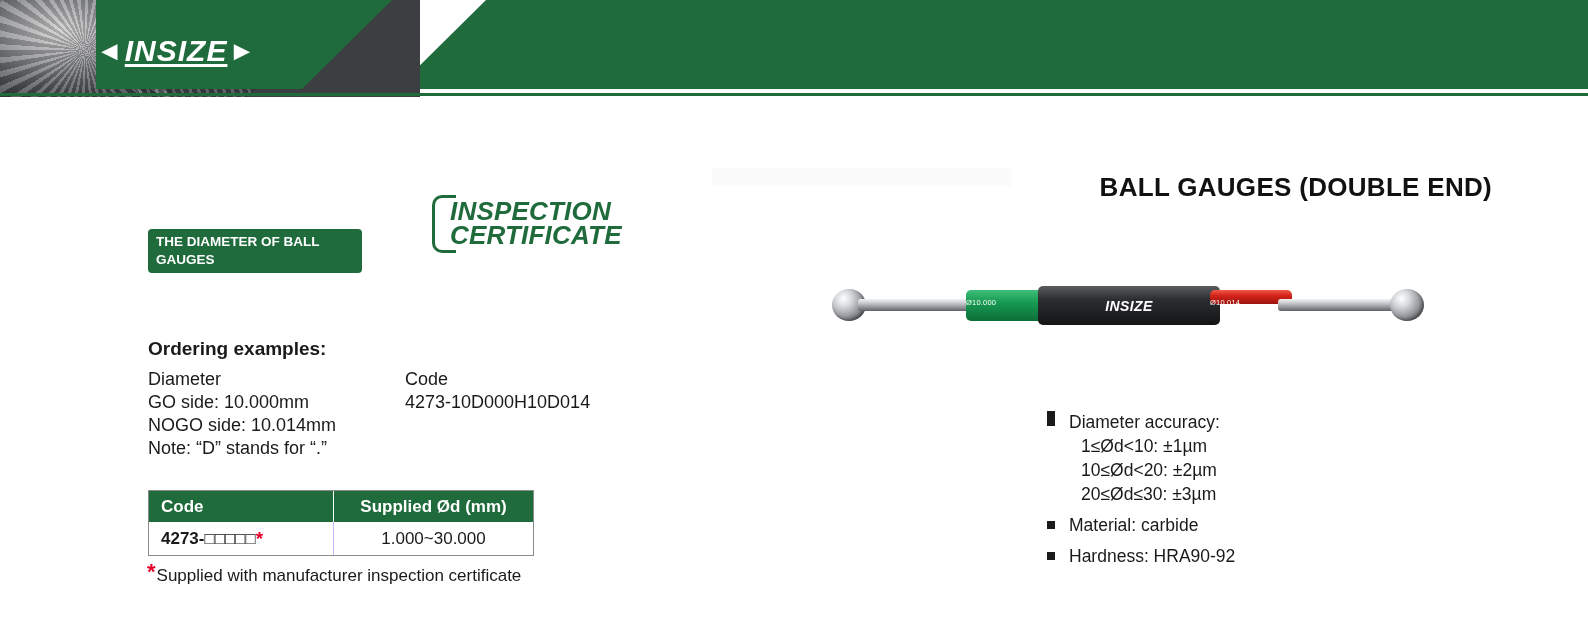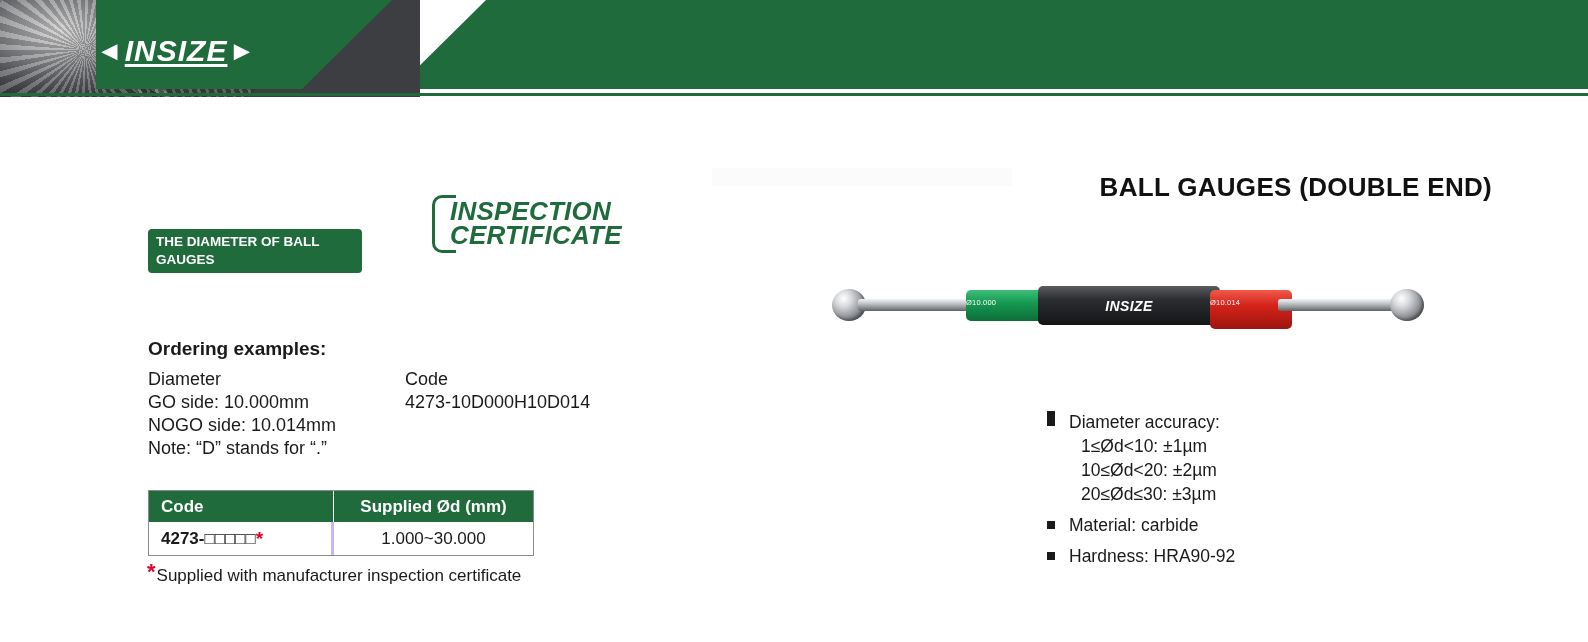--- a/index.html
+++ b/index.html
@@ -197,21 +197,21 @@
     background: #ffffff;
     font-size: 17px;
     height: 33px;
   }
   .cell-code {
     width: 185px;
     display: flex;
     align-items: center;
     padding-left: 12px;
     box-sizing: border-box;
-    border-right: 3px solid #c4b5fd;
+    border-right: 1px solid #c4b5fd;
   }
   .thead .cell-code { border-right: 1px solid #ffffff; }
   .cell-dia {
     width: 199px;
     display: flex;
     align-items: center;
     justify-content: center;
     box-sizing: border-box;
   }
   .code-val { font-weight: bold; font-size: 17px; }
@@ -285,21 +285,21 @@
     width: 82px;
     height: 31px;
     border-radius: 5px;
     background: linear-gradient(180deg, #3fbf7a 0%, #179a52 40%, #0c6e38 100%);
   }
   .grip-red {
     position: absolute;
     left: 382px;
     top: 18px;
     width: 82px;
-    height: 39px;
+    height: 14px;
     border-radius: 5px;
     background: linear-gradient(180deg, #f05a4a 0%, #d4231a 40%, #9d140e 100%);
   }
   .grip-label {
     position: absolute;
     top: 8px;
     left: 0;
     width: 100%;
     color: #ffffff;
     font-size: 7.5px;

